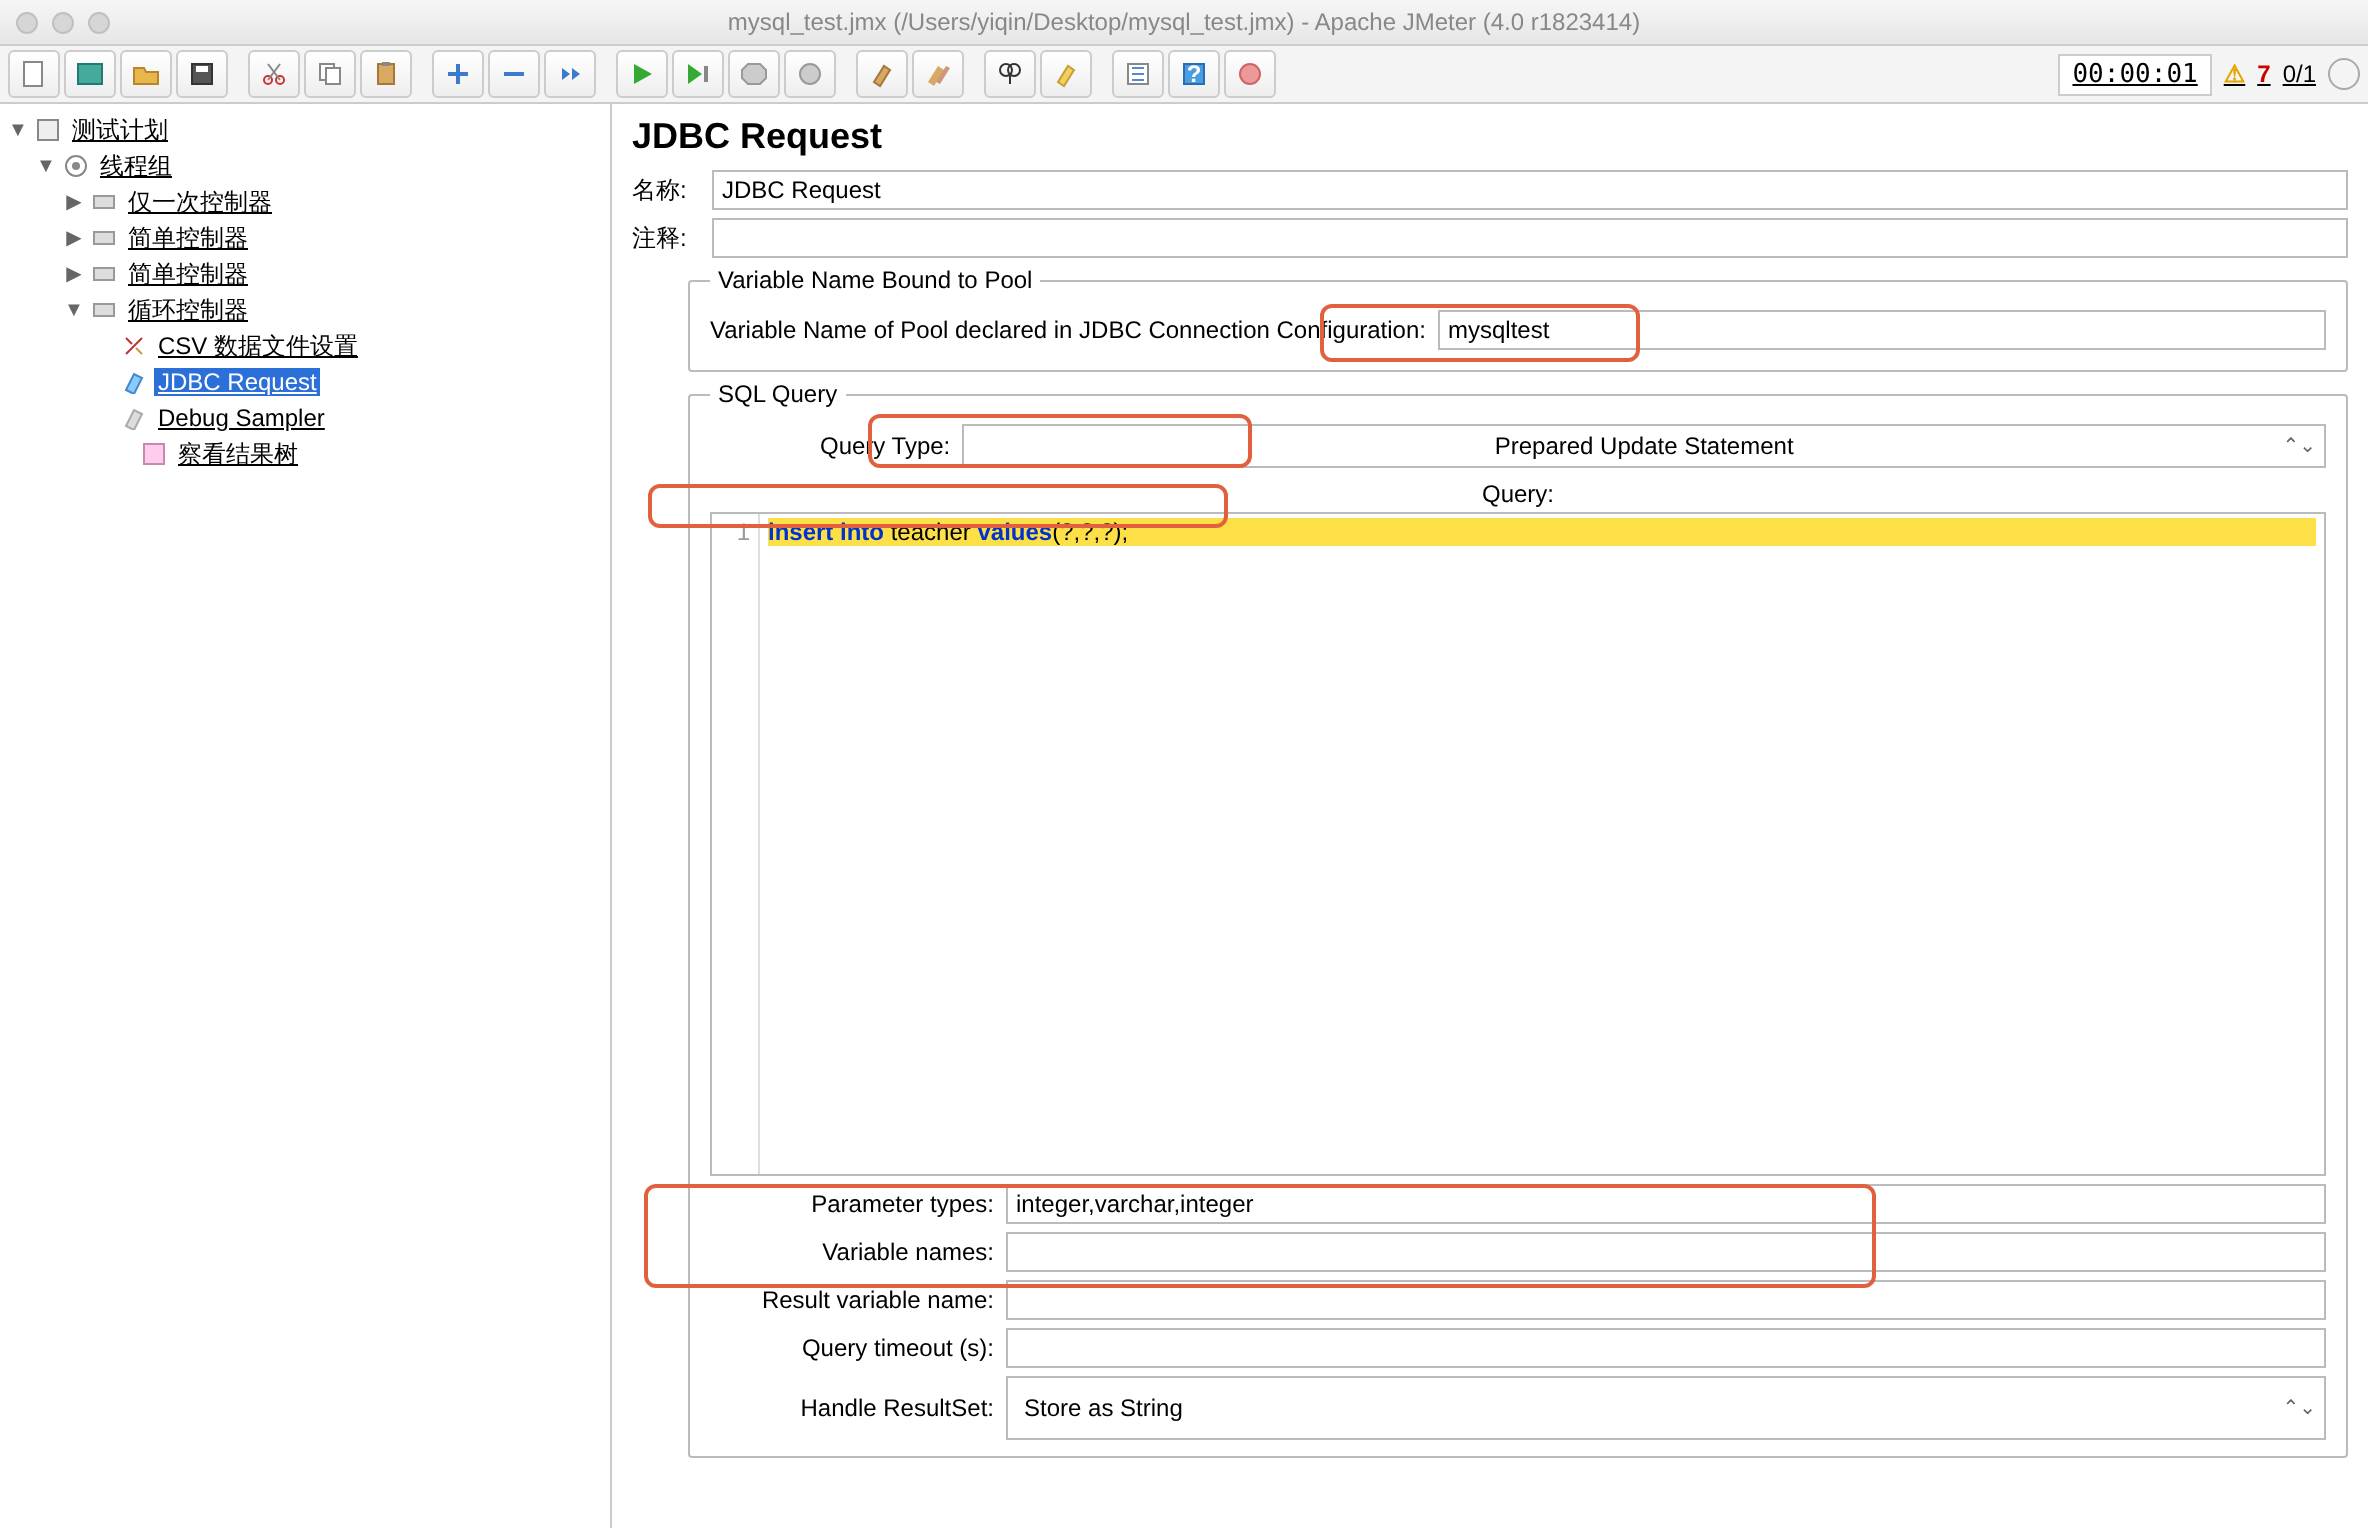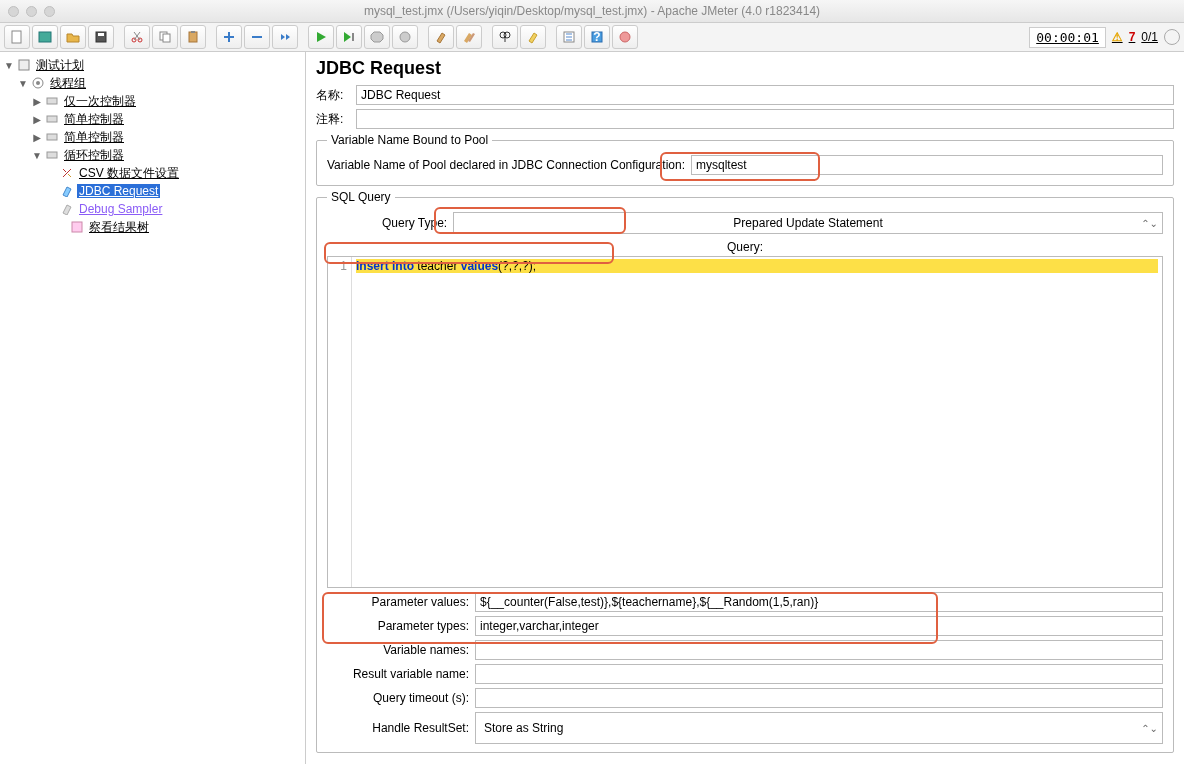--- a/index.html
+++ b/index.html
@@ -19,21 +19,21 @@
 .tree-row { display: flex; align-items: center; height: 18px; padding: 0 4px; gap: 3px; white-space: nowrap; }
 .tree-row.sel span.label { background: #2b6fd8; color: #fff; }
 .disc { display: inline-block; width: 10px; text-align: center; color: #666; font-size: 10px; }
 .ic { width: 14px; height: 14px; display: inline-flex; align-items: center; justify-content: center; }
 .label { padding: 0 2px; text-decoration: underline; }
 .content { flex: 1; background: #fff; padding: 6px 10px 10px 10px; overflow: auto; }
 h1 { font-size: 18px; font-weight: 600; margin-bottom: 6px; }
 .row { display: flex; align-items: center; margin-bottom: 4px; gap: 6px; }
 .row-label { width: 34px; text-align: left; }
 .row input[type=text] { flex: 1; height: 20px; border: 1px solid #bbb; background: #fff; padding: 0 4px; }
-fieldset { border: 1px solid #bbb; border-radius: 2px; margin-bottom: 4px; padding: 8px 10px 10px 10px; }
+fieldset { border: 1px solid #bbb; border-radius: 2px; margin-bottom: 4px; padding: 8px 10px 10px 10px; margin-left: 28px; }
 legend { padding: 0 4px; font-size: 12px; }
 .field-line { display: flex; align-items: center; gap: 6px; }
 .field-line .flabel { white-space: nowrap; }
 .field-line input { flex: 1; height: 20px; border: 1px solid #bbb; padding: 0 4px; }
 .qtype-row { display: flex; align-items: center; gap: 6px; justify-content: flex-start; margin-bottom: 6px; padding-left: 55px;}
 .qtype-sel { border: 1px solid #bbb; background: #fff; height: 22px; flex: 1; display: flex; align-items: center; justify-content: center; position: relative; }
 .qtype-sel .chev { position: absolute; right: 4px; color: #666; font-size: 10px; }
 .query-label { text-align: center; margin-bottom: 2px; }
 .code-editor { border: 1px solid #bbb; height: 332px; display: flex; background: #fff; }
 .gutter { width: 24px; background: #fff; border-right: 1px solid #ddd; text-align: right; padding: 2px 4px; color: #999; font-family: Menlo, monospace; font-size: 12px; }
@@ -259,21 +259,21 @@
         <span class="label">CSV 数据文件设置</span>
       </div>
     <div class="tree-row sel" style="padding-left:60px">
         <span class="ic">
           <svg width="12" height="12">
             <path d="M2 10l4-8 4 2-4 8z" fill="#8cf" stroke="#48c"></path>
           </svg>
         </span>
         <span class="label">JDBC Request</span>
       </div>
-    <div class="tree-row" style="padding-left:60px;color:#8b5cf6">
+    <div class="tree-row" style="padding-left:60px;color:#000000">
         <span class="ic">
           <svg width="12" height="12">
             <path d="M2 10l4-8 4 2-4 8z" fill="#ddd" stroke="#aaa"></path>
           </svg>
         </span>
         <span class="label">Debug Sampler</span>
       </div>
     <div class="tree-row" style="padding-left:70px">
         <span class="ic">
           <svg width="12" height="12">
@@ -312,24 +312,20 @@
       </div>
       <div class="query-label">Query:</div>
       <div class="code-editor">
         <div class="gutter"><span>1</span></div>
         <div class="code">
           <span class="code-line1"><span class="kw">insert into</span><span> teacher </span><span class="kw">values</span><span>(?,?,?);</span></span>
         </div>
       </div>
 
       <div class="param-row">
-          <span class="plabel">Parameter values:</span>
-          <input type="text" value="${__counter(False,test)},${teachername},${__Random(1,5,ran)}" style="">
-        </div>
-      <div class="param-row">
           <span class="plabel">Parameter types:</span>
           <input type="text" value="integer,varchar,integer" style="">
         </div>
       <div class="param-row">
           <span class="plabel">Variable names:</span>
           <input type="text" value="" style="">
         </div>
       <div class="param-row">
           <span class="plabel">Result variable name:</span>
           <input type="text" value="" style="">

